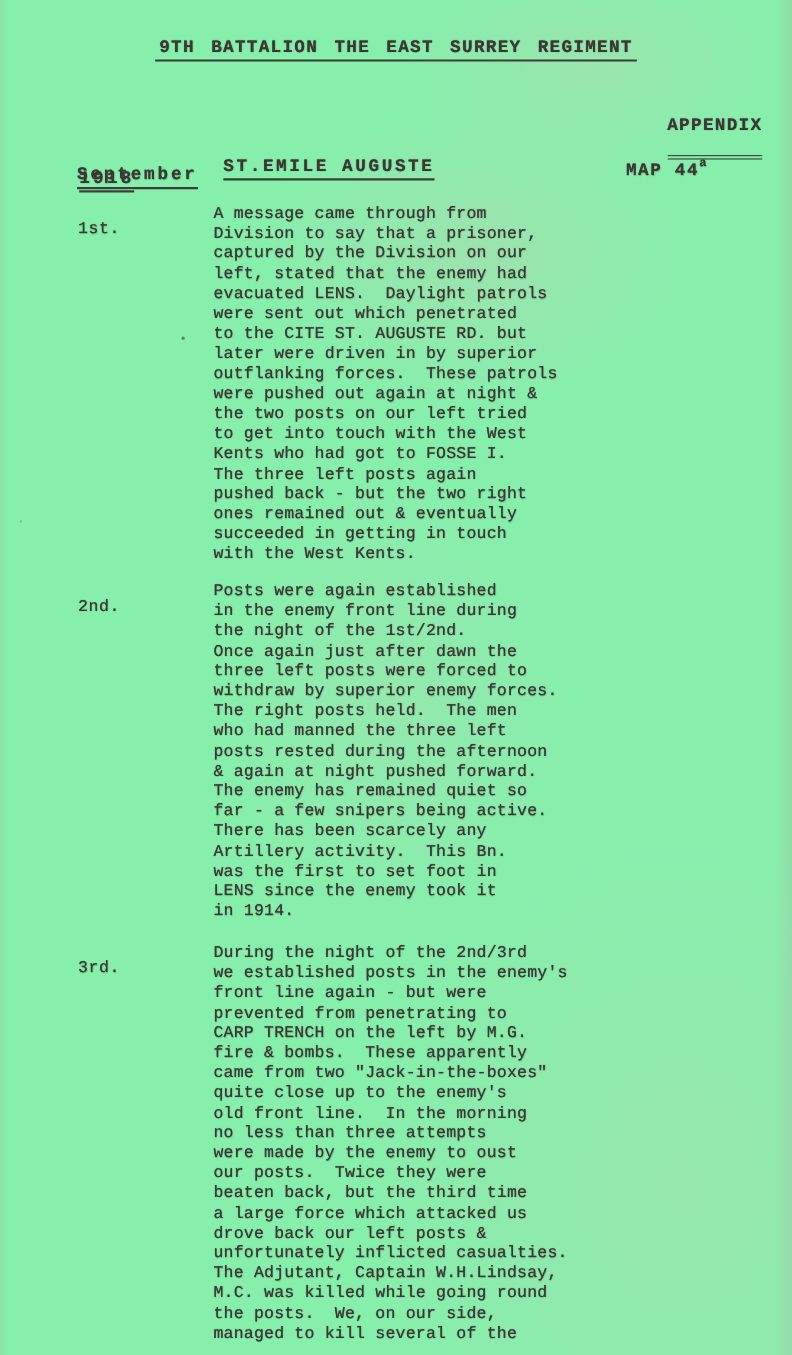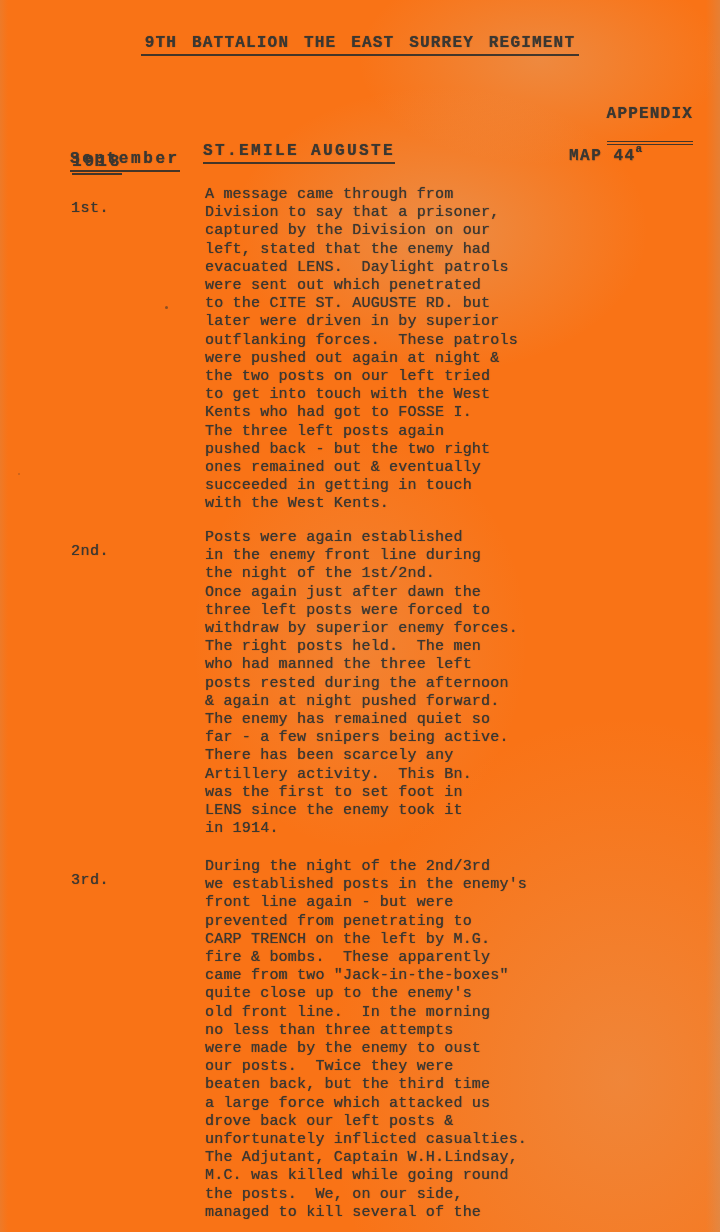--- a/index.html
+++ b/index.html
@@ -2,21 +2,21 @@
 <html><head>
 <meta charset="utf-8">
 <style>
   html, body { margin: 0; padding: 0; }
   body { width: 720px; background: #9a968c; }
 
   .page {
     position: relative;
     width: 720px;
     height: 1232px;
-    background: #f97316;
+    background: #86efac;
     overflow: hidden;
     font-family: "Liberation Mono", "DejaVu Sans Mono", monospace;
     color: #3b3731;
     text-shadow: 0 0 0.7px rgba(59,55,49,0.75), 0.4px 0.4px 0.9px rgba(59,55,49,0.30);
   }
 
   
   .page::before {
     content: "";
     position: absolute; inset: 0;
@@ -48,21 +48,21 @@
   .sector   { top: 142px; left: 203px; letter-spacing: 2.4px; }
   .mapref   { top: 145px; left: 569px; letter-spacing: 1.5px; font-weight: bold; }
   .mapref sup { font-size: 11px; position: relative; top: -2px; letter-spacing: 0; }
 
   .entry { position: absolute; left: 0; width: 100%; }
   .entry .day {
     position: absolute; left: 71px; top: 14px;
     font-size: 15px; letter-spacing: 0.5px; white-space: pre;
   }
   .entry pre.body-text {
-    position: absolute; left: 205px; top: 0; margin: 0;
+    position: absolute; left: 194px; top: 0; margin: 0;
     font-family: inherit;
     font-size: 15px; line-height: 18.2px; letter-spacing: 0.2px;
     white-space: pre;
   }
   .entry-1 { top: 186px; }
   .entry-2 { top: 529px; }
   .entry-3 { top: 858px; }
 
   .speck { position: absolute; background: rgba(55,51,45,0.55); border-radius: 50%; }
   .speck-a { left: 165px; top: 306px; width: 3px; height: 3px; }

